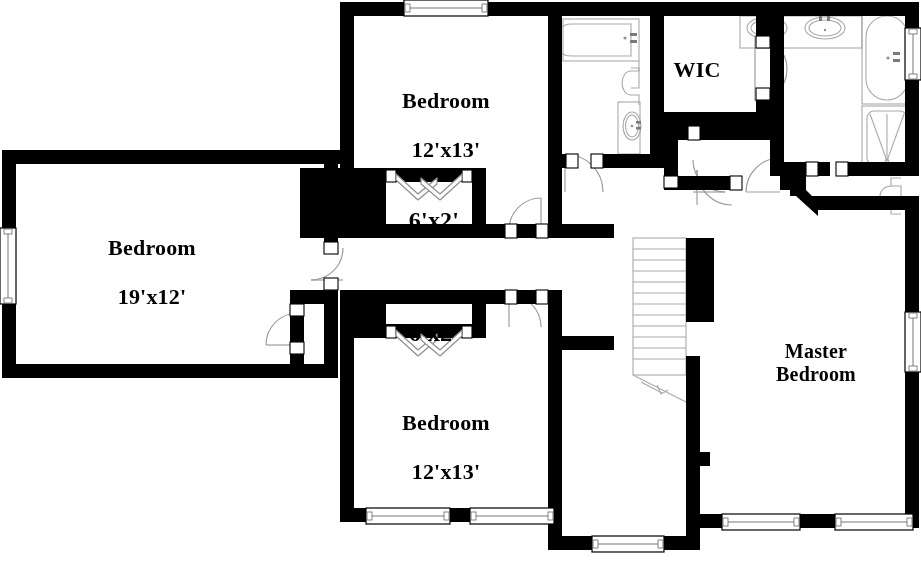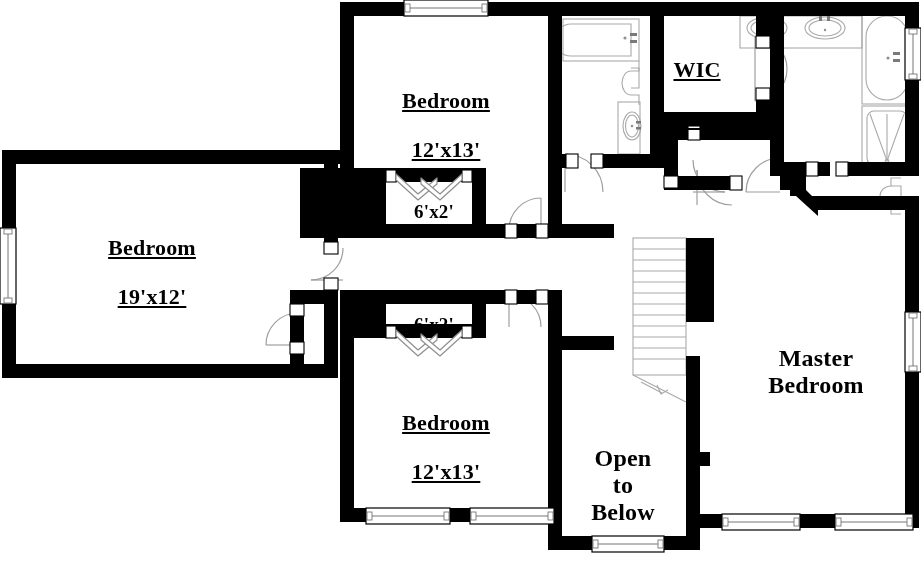--- a/index.html
+++ b/index.html
@@ -30,23 +30,23 @@
     font-family: "Liberation Serif", "DejaVu Serif", serif;
     font-weight: bold;
     color: #000000;
     line-height: 1.12;
     letter-spacing: 0.2px;
     white-space: pre-line;
     pointer-events: none;
   }
   .label-name { display: block; }
   .label-dims { display: block; }
-  .lbl-22 { font-size: 22px; text-decoration: underline; }
-  .lbl-20 { font-size: 24px; }
-  .lbl-19 { font-size: 19px; }
+  .lbl-22 { font-size: 22px; }
+  .lbl-20 { font-size: 20px; }
+  .lbl-19 { font-size: 24px; }
 </style>
 </head>
 <body>
 
 <div id="floorplan-root">
 
   <svg id="plan-svg" viewBox="0 0 921 565" xmlns="http://www.w3.org/2000/svg">
 
     <g fill="none" stroke="#a9a9a9" stroke-width="1.1">
 
@@ -346,26 +346,20 @@
   <div class="room-label lbl-20" style="left:726px; top:318px; width:180px;">
     <span class="label-name">Master
 Bedroom</span>
   </div>
 
   <div class="room-label lbl-22" style="left:637px; top:33px; width:120px;">
     <span class="label-name">WIC</span>
     <span class="label-dims">5'x7'</span>
   </div>
 
-  <div class="room-label lbl-20" style="left:563px; top:418px; width:120px;">
-    <span class="label-name">Open
-to
-Below</span>
-    <span class="label-dims"></span>
-  </div>
 
   <div class="room-label lbl-19" style="left:384px; top:180px; width:100px;">
     <span class="label-dims">6'x2'</span>
   </div>
 
   <div class="room-label lbl-19" style="left:384px; top:293px; width:100px;">
     <span class="label-dims">6'x2'</span>
   </div>
 
 </div>

